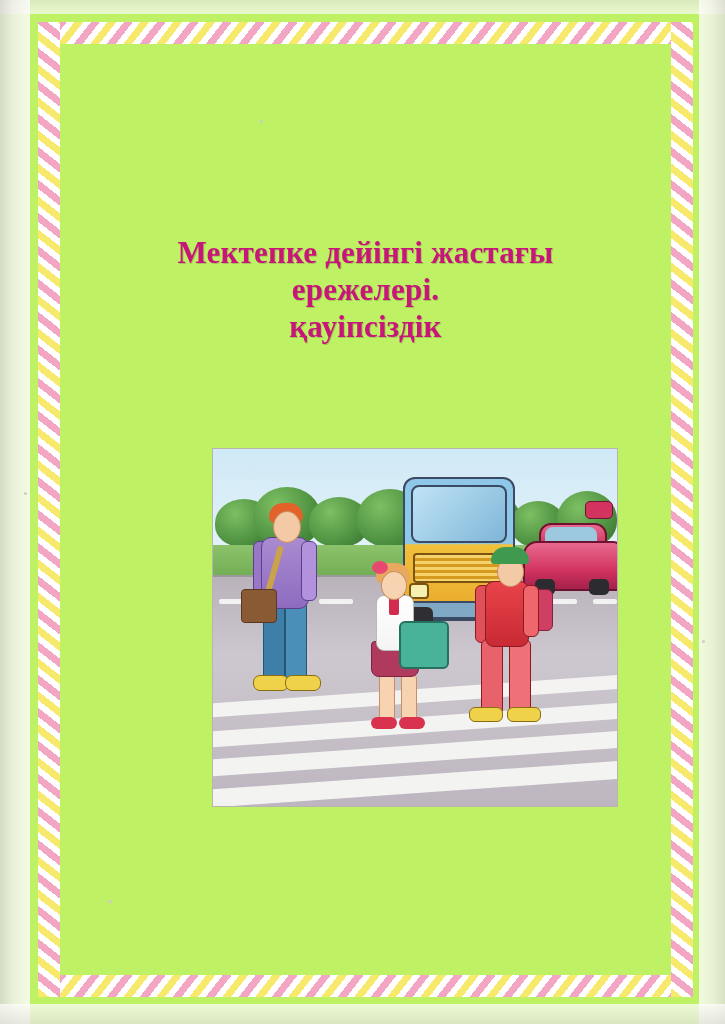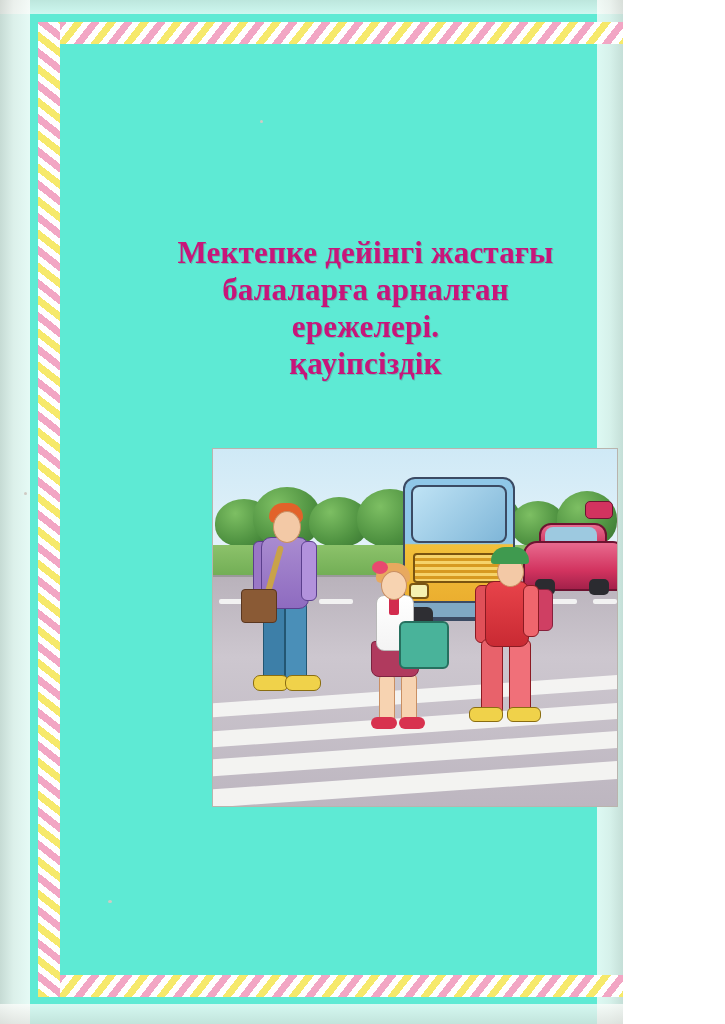--- a/index.html
+++ b/index.html
@@ -5,23 +5,23 @@
   html, body {
     margin: 0;
     padding: 0;
     background: #ffffff;
   }
   body {
     font-family: "Liberation Serif", serif;
   }
   .page {
     position: relative;
-    width: 623px;
+    width: 725px;
     height: 1024px;
-    background: #5eead4;
+    background: #bef264;
     overflow: hidden;
   }
 
   
   .paper-edge-left {
     position: absolute;
     left: 0; top: 0;
     width: 30px; height: 1024px;
     background: linear-gradient(to right, #d8d8d4 0%, #f2f1ee 45%, #fdfdfb 100%);
     opacity: .85;
@@ -278,21 +278,20 @@
     <div class="stripe-band stripe-top"></div>
     <div class="stripe-band stripe-bottom"></div>
     <div class="stripe-band stripe-left"></div>
     <div class="stripe-band stripe-right"></div>
   </div>
 
   <div class="content">
 
     <div class="title">
       <div>Мектепке дейінгі жастағы</div>
-      <div>балаларға арналған</div>
       <div>ережелері.</div>
       <div>қауіпсіздік</div>
     </div>
 
     <div class="illustration">
       <div class="ill-inner">
         <div class="sky"></div>
 
         <div class="treeline">
           <div class="tree" style="left:2px;  top:22px; width:58px; height:48px;"></div>

